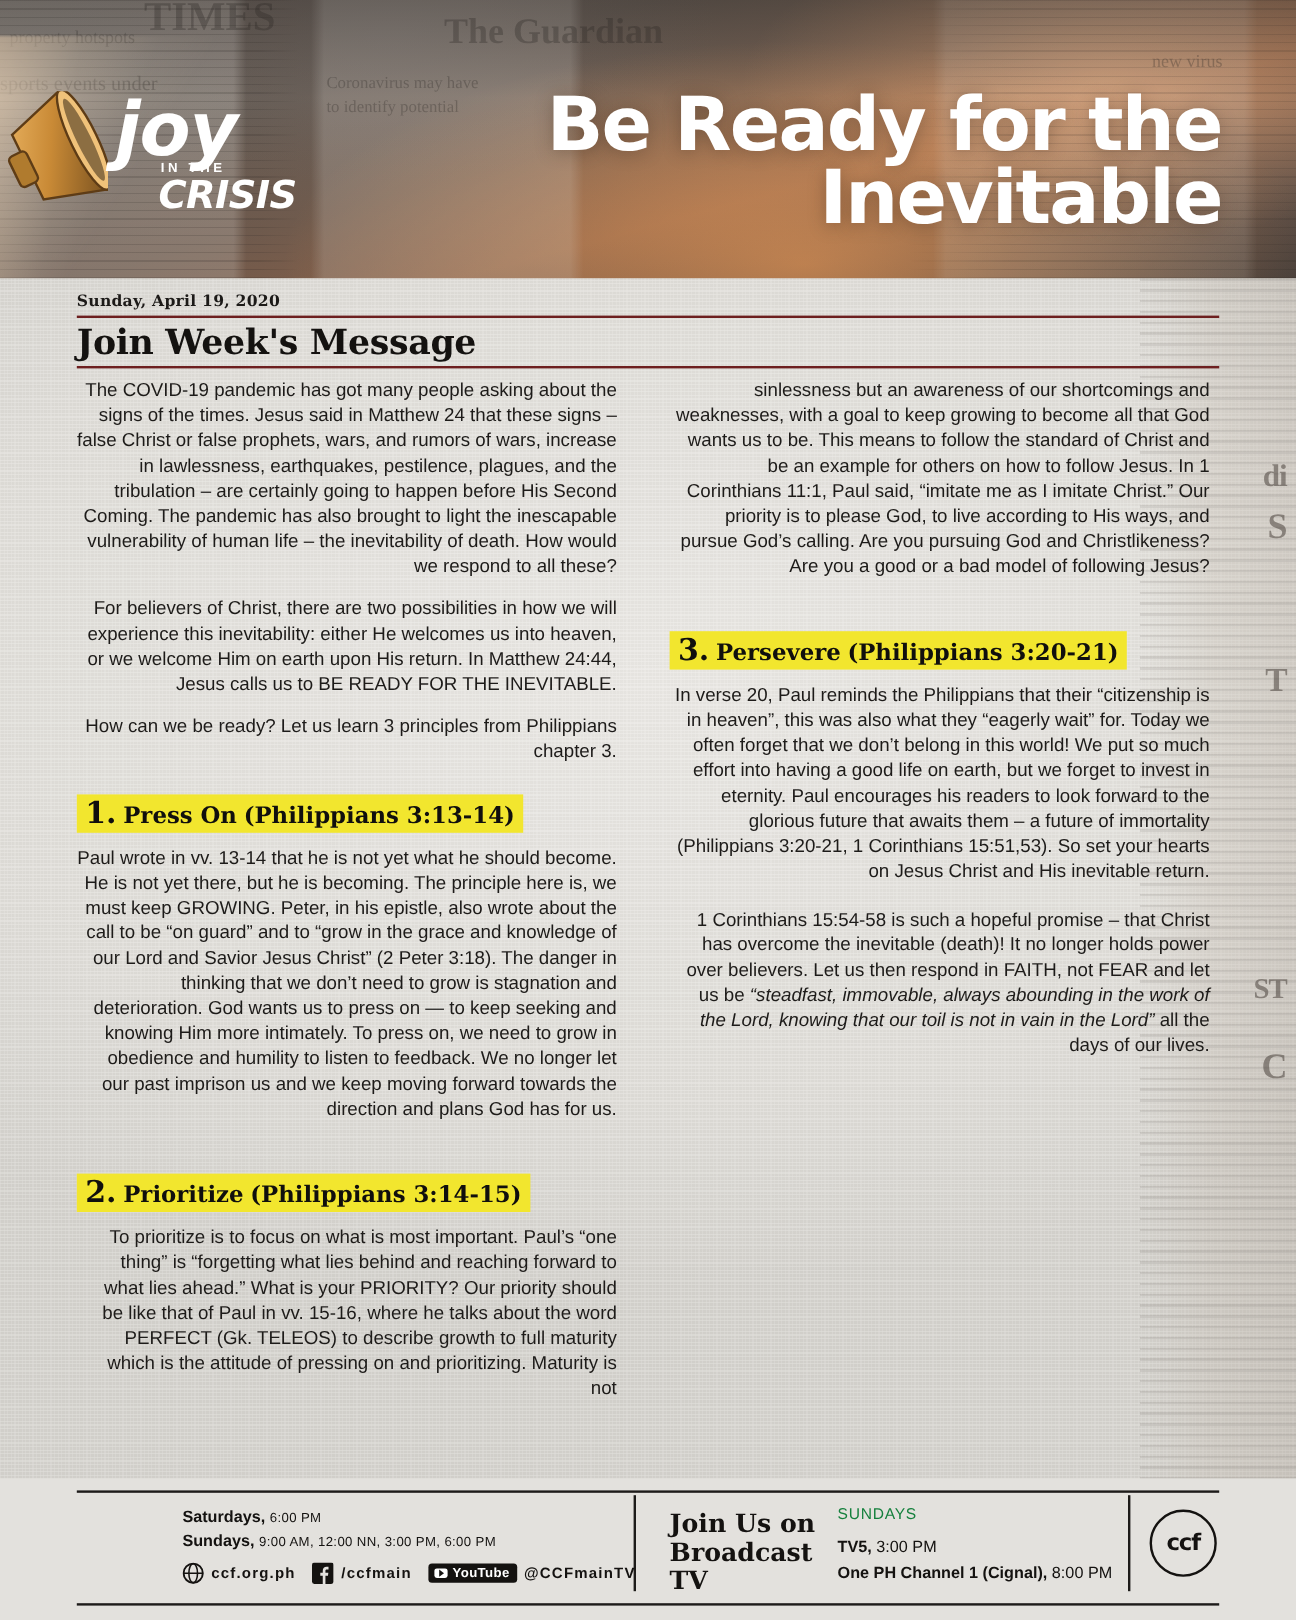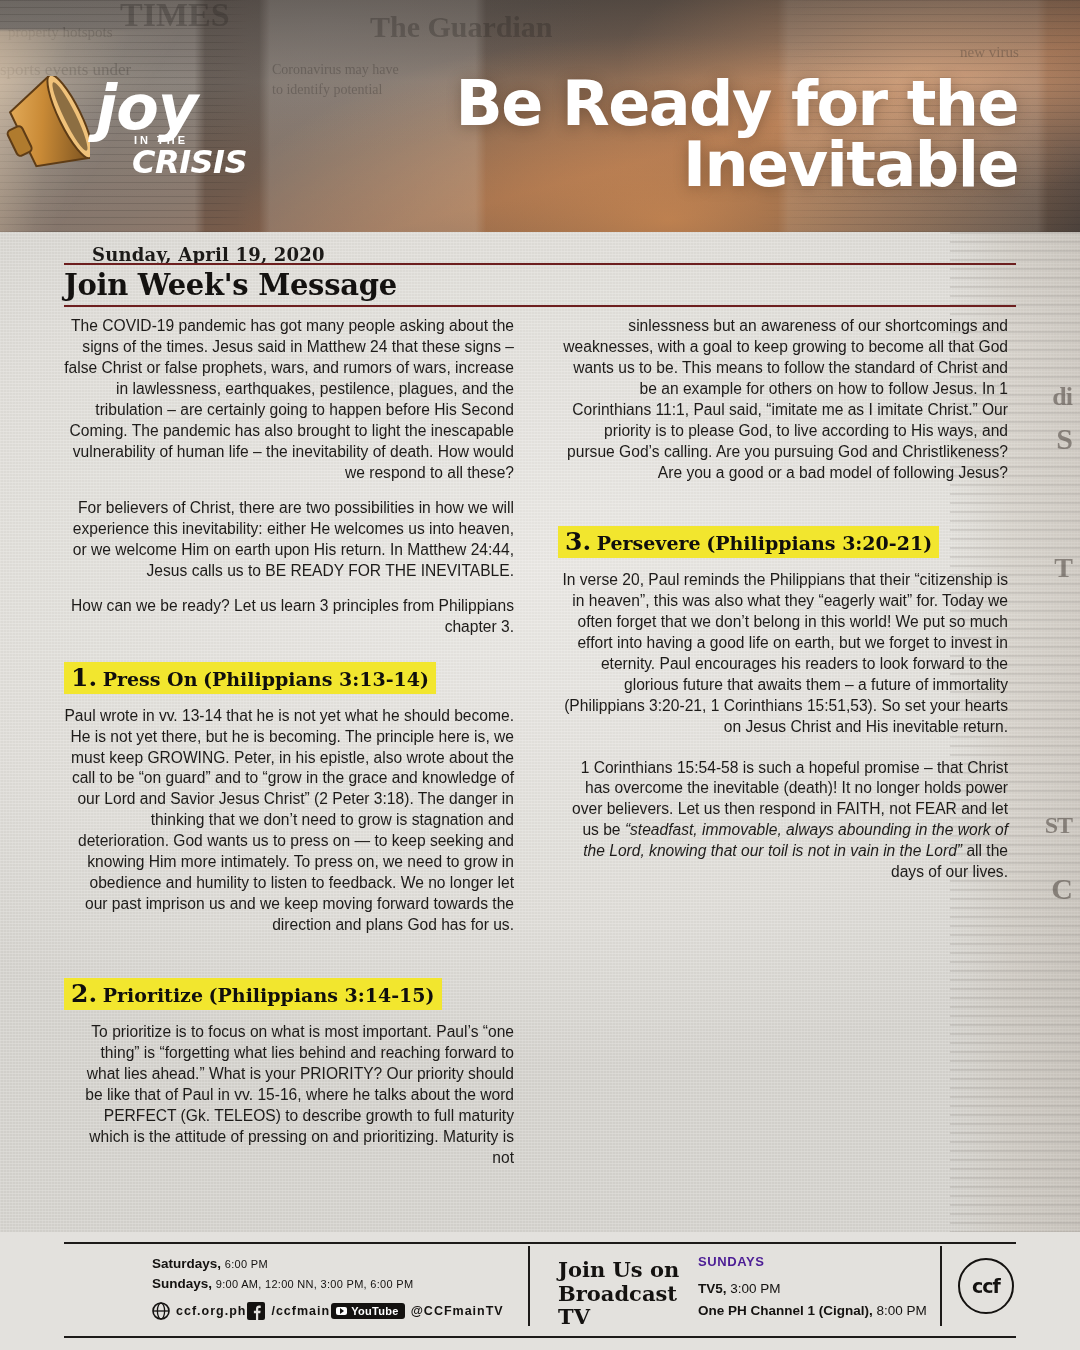--- a/index.html
+++ b/index.html
@@ -103,22 +103,22 @@
   }
   .bleed-word {
     position:absolute; right:8px; color:#4c443e; font-family:"Liberation Serif", serif;
     font-weight:700; opacity:0.55; letter-spacing:-1px;
   }
 
   .content { position:absolute; left:0; top:0; width:1080px; }
 
   .date-line {
     position:absolute; left:64px; top:12px;
-    font-family:"DejaVu Serif", serif; font-weight:700; font-size:18px;
-    color:#1c1a18; letter-spacing:0.2px;margin-left:28px;
+    font-family:"DejaVu Serif", serif; font-weight:700; font-size:13px;
+    color:#1c1a18; letter-spacing:0.2px;
   }
   .rule-top {
     position:absolute; left:64px; top:31px; width:952px; height:2px; background:#6d1f1f;
   }
   .section-head {
     position:absolute; left:64px; top:36px;
     font-family:"DejaVu Serif", serif; font-weight:700; font-size:29px;
     color:#141210; letter-spacing:-0.3px;
   }
   .rule-under {
@@ -166,21 +166,21 @@
     color:#141210; line-height:1.12;
   }
   .sched { position:absolute; left:152px; top:22px; width:370px; }
   .sched-row {
     font-family:"Liberation Sans", sans-serif; font-size:13.5px; color:#141210;
     line-height:1.5;
   }
   .sched-row b { font-weight:700; }
   .sc-small { font-size:11px; letter-spacing:0.3px; }
 
-  .social { position:absolute; left:152px; top:70px; display:flex; align-items:center; gap:1px; }
+  .social { position:absolute; left:152px; top:70px; display:flex; align-items:center; gap:14px; }
   .social span.lbl {
     font-family:"Liberation Sans", sans-serif; font-size:12.5px; font-weight:700;
     color:#141210; letter-spacing:1px;
   }
   .soc-item { display:flex; align-items:center; gap:6px; }
   .yt-badge {
     background:#141210; color:#fff; font-size:11px; font-weight:700;
     padding:2px 6px 2px 20px; border-radius:3px; position:relative;
     font-family:"Liberation Sans", sans-serif; letter-spacing:0.3px;
   }
@@ -193,22 +193,22 @@
     border-left:4px solid #141210; border-top:3px solid transparent; border-bottom:3px solid transparent;
   }
 
   .join-tv {
     position:absolute; left:558px; top:26px; width:130px;
     font-family:"DejaVu Serif", serif; font-weight:700; font-size:21px;
     color:#141210; line-height:1.12;
   }
   .tv-info { position:absolute; left:698px; top:22px; width:250px; }
   .tv-info .hdr {
-    font-family:"Liberation Sans", sans-serif; font-weight:700; font-size:13px;
-    letter-spacing:0.6px; color:#4c1d95; margin-bottom:9px;
+    font-family:"Liberation Sans", sans-serif; font-weight:400; font-size:13px;
+    letter-spacing:0.6px; color:#15803d; margin-bottom:9px;
   }
   .tv-row { font-family:"Liberation Sans", sans-serif; font-size:13.5px; color:#141210; line-height:1.6; }
   .tv-row b { font-weight:700; }
 
   .ccf-logo {
     position:absolute; left:958px; top:26px; width:56px; height:56px;
     border:2px solid #141210; border-radius:50%;
     display:flex; align-items:center; justify-content:center;
     font-family:"DejaVu Sans", sans-serif; font-weight:700; font-size:19px; color:#141210;
     letter-spacing:-1px;

